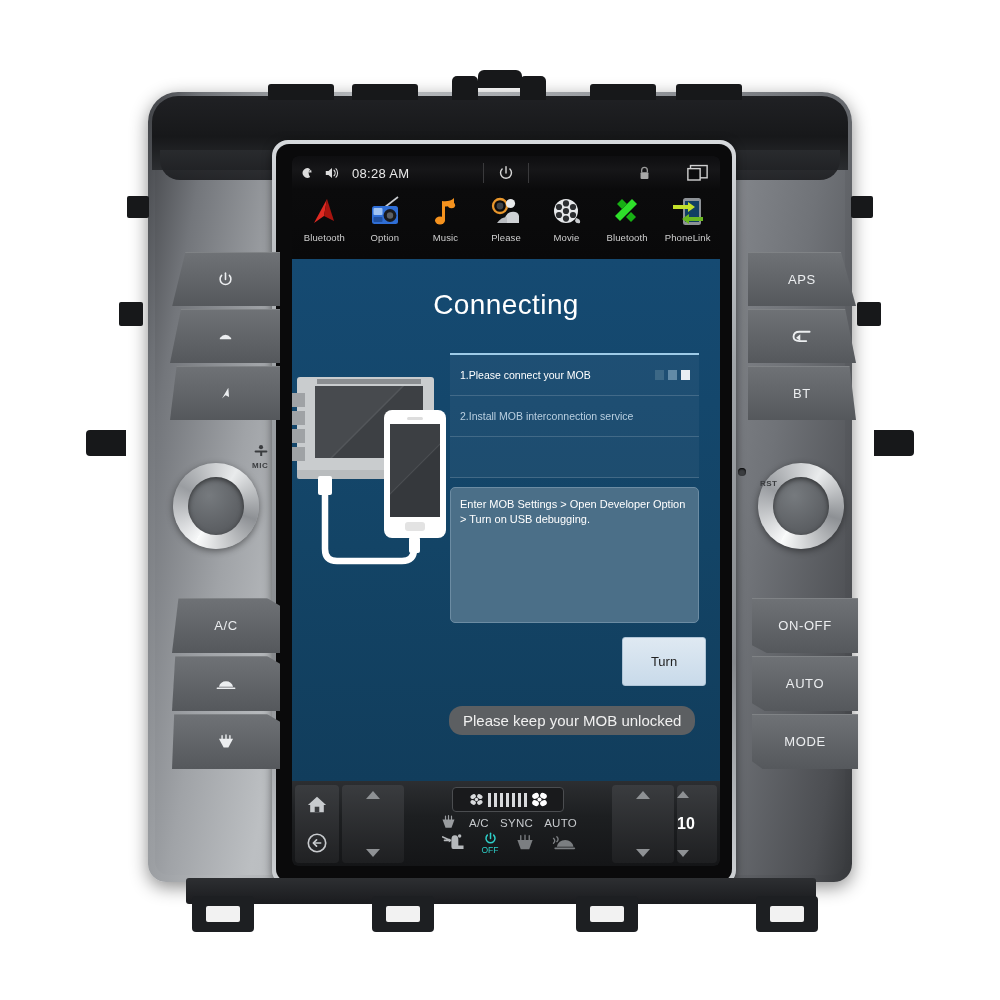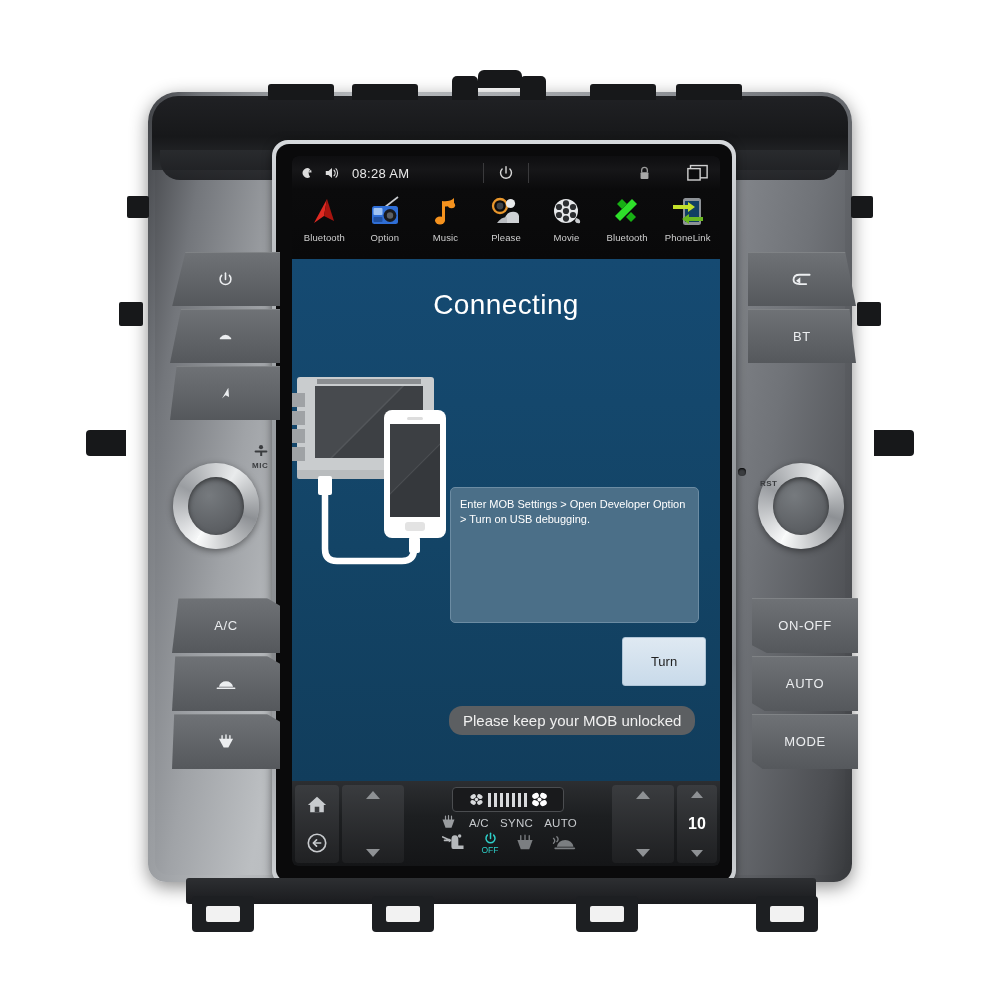--- a/index.html
+++ b/index.html
@@ -154,21 +154,21 @@
     display:flex;flex-direction:column;align-items:center;justify-content:space-between;padding:6px 0;box-sizing:border-box;}
   .cl-center{flex:1;display:flex;flex-direction:column;align-items:center;padding-top:2px;}
   .fanbar{width:110px;height:23px;background:#191a1c;border:1px solid #4b4d50;border-radius:4px;
     display:flex;align-items:center;justify-content:center;gap:3px;}
   .fanbar .bars{display:flex;gap:3px;}
   .fanbar .bars i{display:block;width:3px;height:14px;background:#d8dadc;}
   .cl-row2{display:flex;align-items:center;gap:11px;margin-top:3px;font-size:11.5px;color:#c6c9cc;letter-spacing:.3px;}
   .cl-row3{display:flex;align-items:center;gap:15px;margin-top:1px;}
   .cl-off{display:flex;flex-direction:column;align-items:center;color:#2ecfc8;font-size:8.5px;line-height:1.05;}
   .cl-temp{width:40px;background:linear-gradient(180deg,#3a3c3f,#1e1f21);border-radius:4px;
-    display:flex;flex-direction:column;align-items:center;justify-content:space-between;padding:6px 0;box-sizing:border-box;}
+    display:flex;flex-direction:column;align-items:flex-start;justify-content:space-between;padding:6px 0;box-sizing:border-box;}
   .cl-temp .val{font-size:16px;color:#fff;font-weight:bold;}
   .tri-up{width:0;height:0;border-left:7px solid transparent;border-right:7px solid transparent;border-bottom:8px solid #8e9194;}
   .tri-dn{width:0;height:0;border-left:7px solid transparent;border-right:7px solid transparent;border-top:8px solid #8e9194;}
 
   
   .btnstack{position:absolute;z-index:6;}
   .hwbtn{
     position:relative;background:linear-gradient(180deg,#6f7276,#55585c);
     color:#eceef0;display:flex;align-items:center;justify-content:center;
     font-size:13px;letter-spacing:.6px;margin-bottom:3px;cursor:pointer;
@@ -268,20 +268,23 @@
     </div>
     <div class="hwbtn" style="height:55px;clip-path:polygon(2% 0,88% 0,100% 14%,100% 100%,0% 100%);">
       <svg width="22" height="18" viewBox="0 0 28 22">
         <path d="M5 7 L23 7 L17 18 L11 18 Z" fill="#eceef0"></path>
         <path d="M9 3 L9 7 M14 2 L14 7 M19 3 L19 7" stroke="#eceef0" stroke-width="1.8" stroke-linecap="round"></path>
       </svg>
     </div>
   </div>
 
   <div class="btnstack" style="left:748px;top:252px;width:108px;">
+    <div class="hwbtn" style="height:54px;clip-path:polygon(0 0,86% 0,100% 100%,0 100%);">
+      <span>APS</span>
+    </div>
     <div class="hwbtn" style="height:54px;clip-path:polygon(0 0,90% 0,100% 100%,0 100%);">
       <svg width="22" height="16" viewBox="0 0 26 18">
         <path d="M22 4 L10 4 Q3 4 3 10 Q3 15 10 15 L18 15" stroke="#eceef0" stroke-width="2.2" fill="none" stroke-linecap="round"></path>
         <path d="M11 11 L6 15 L11 19 Z" fill="#eceef0" transform="translate(0,-4)"></path>
       </svg>
     </div>
     <div class="hwbtn" style="height:54px;clip-path:polygon(0 0,94% 0,100% 100%,0 100%);">
       <span>BT</span>
     </div>
   </div>
@@ -453,20 +456,34 @@
           <div class="plug-a"></div>
           <div class="plug-b"></div>
 
           <div class="phone">
             <div class="phone-speaker"></div>
             <div class="phone-screen"></div>
             <div class="phone-home"></div>
           </div>
         </div>
 
+        <div class="steps">
+          <div class="step">
+            <span>1.Please connect your MOB</span>
+            <span class="dots">
+              <i></i>
+              <i class="mid"></i>
+              <i class="on"></i>
+            </span>
+          </div>
+          <div class="step dim">
+            <span>2.Install MOB interconnection service</span>
+          </div>
+          <div class="step empty"></div>
+        </div>
 
         <div class="instr">Enter MOB Settings &gt; Open Developer Option &gt; Turn on USB debugging.</div>
 
         <div class="exit-btn">Turn</div>
 
         <div class="toast">Please keep your MOB unlocked</div>
       </div>
 
       <div class="climate">
 

